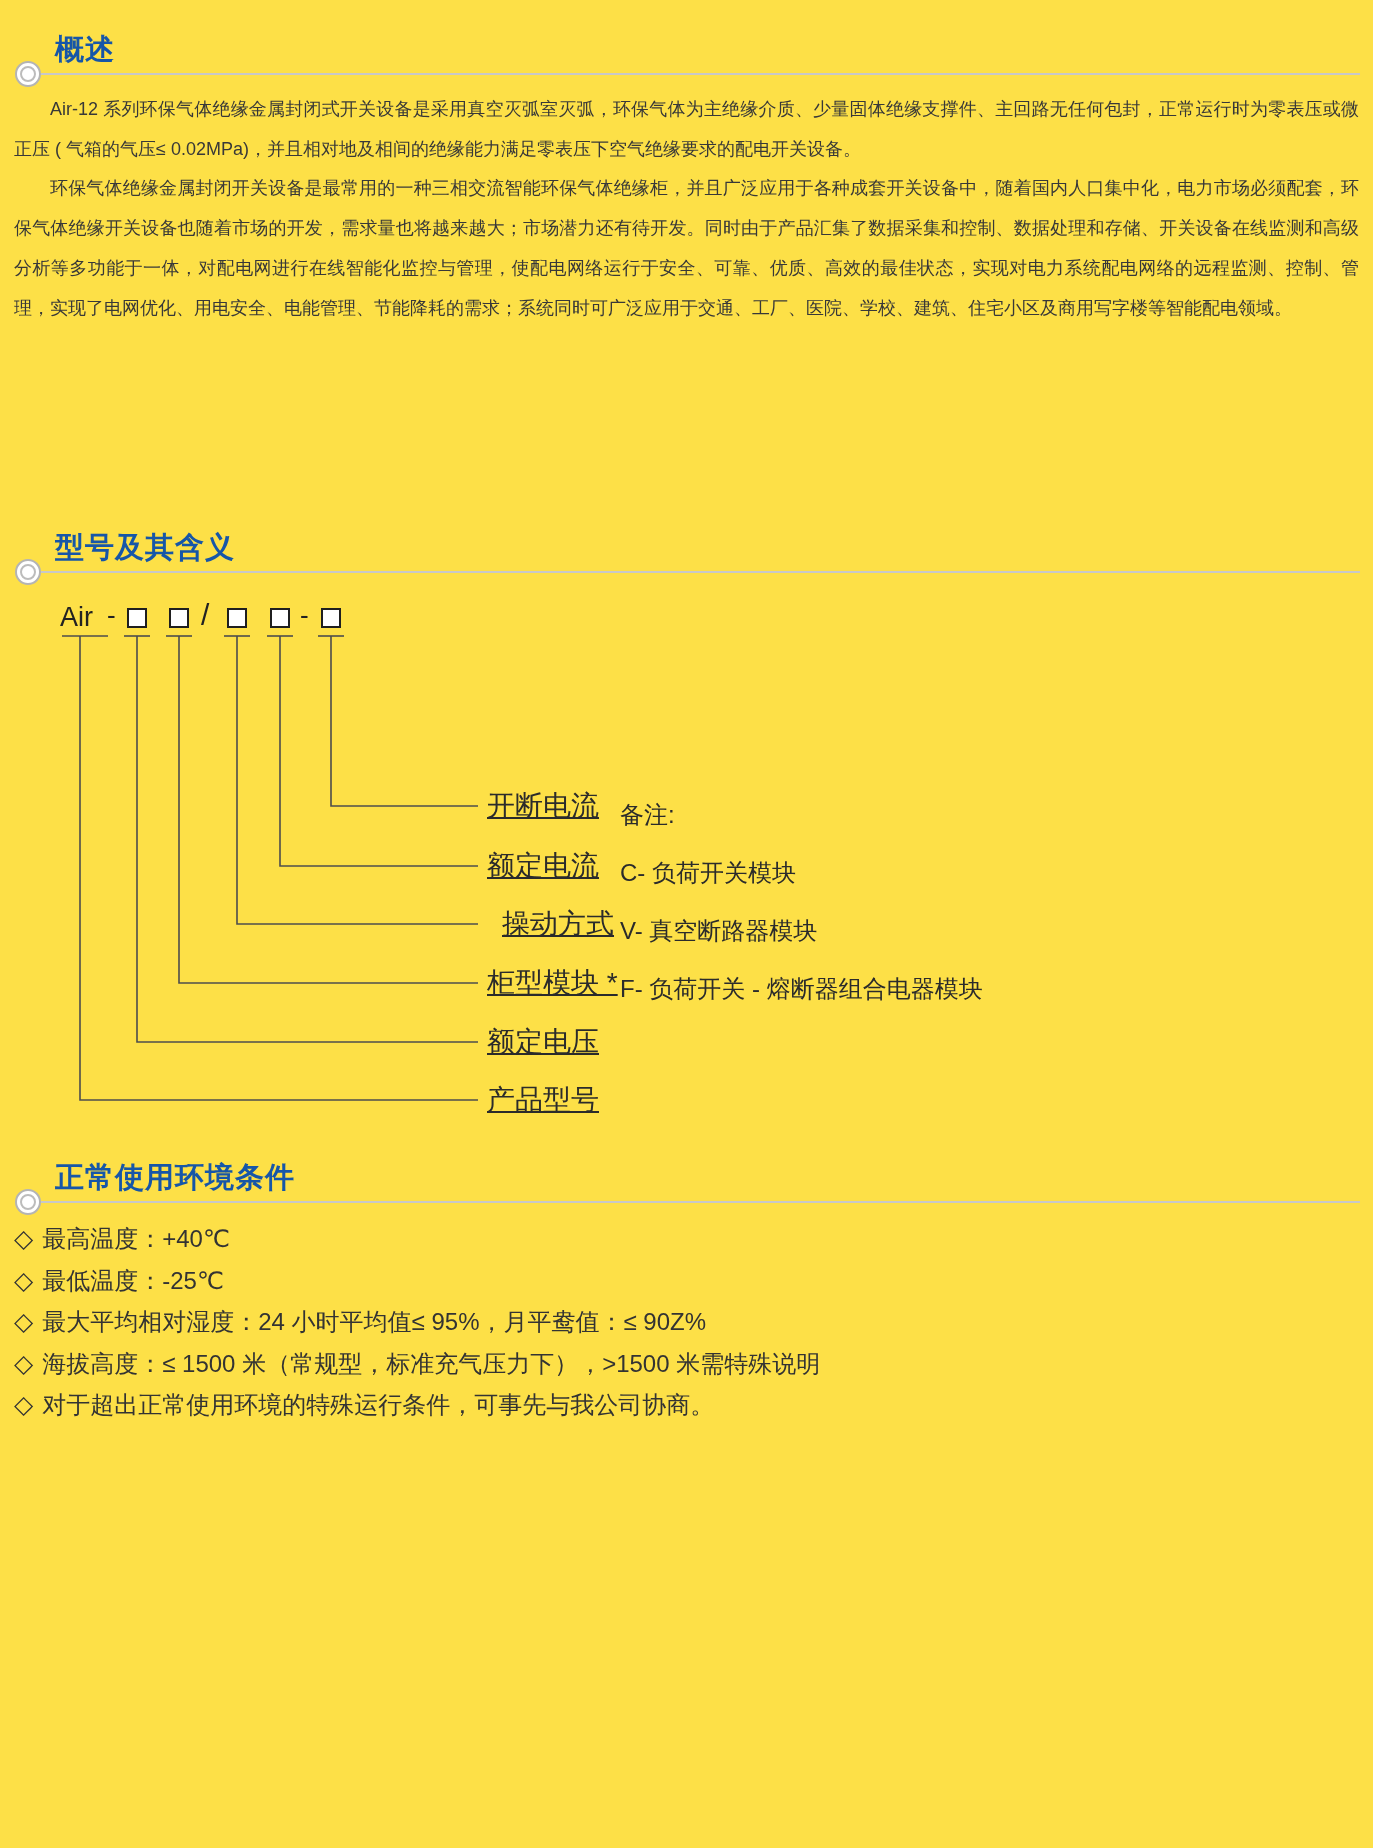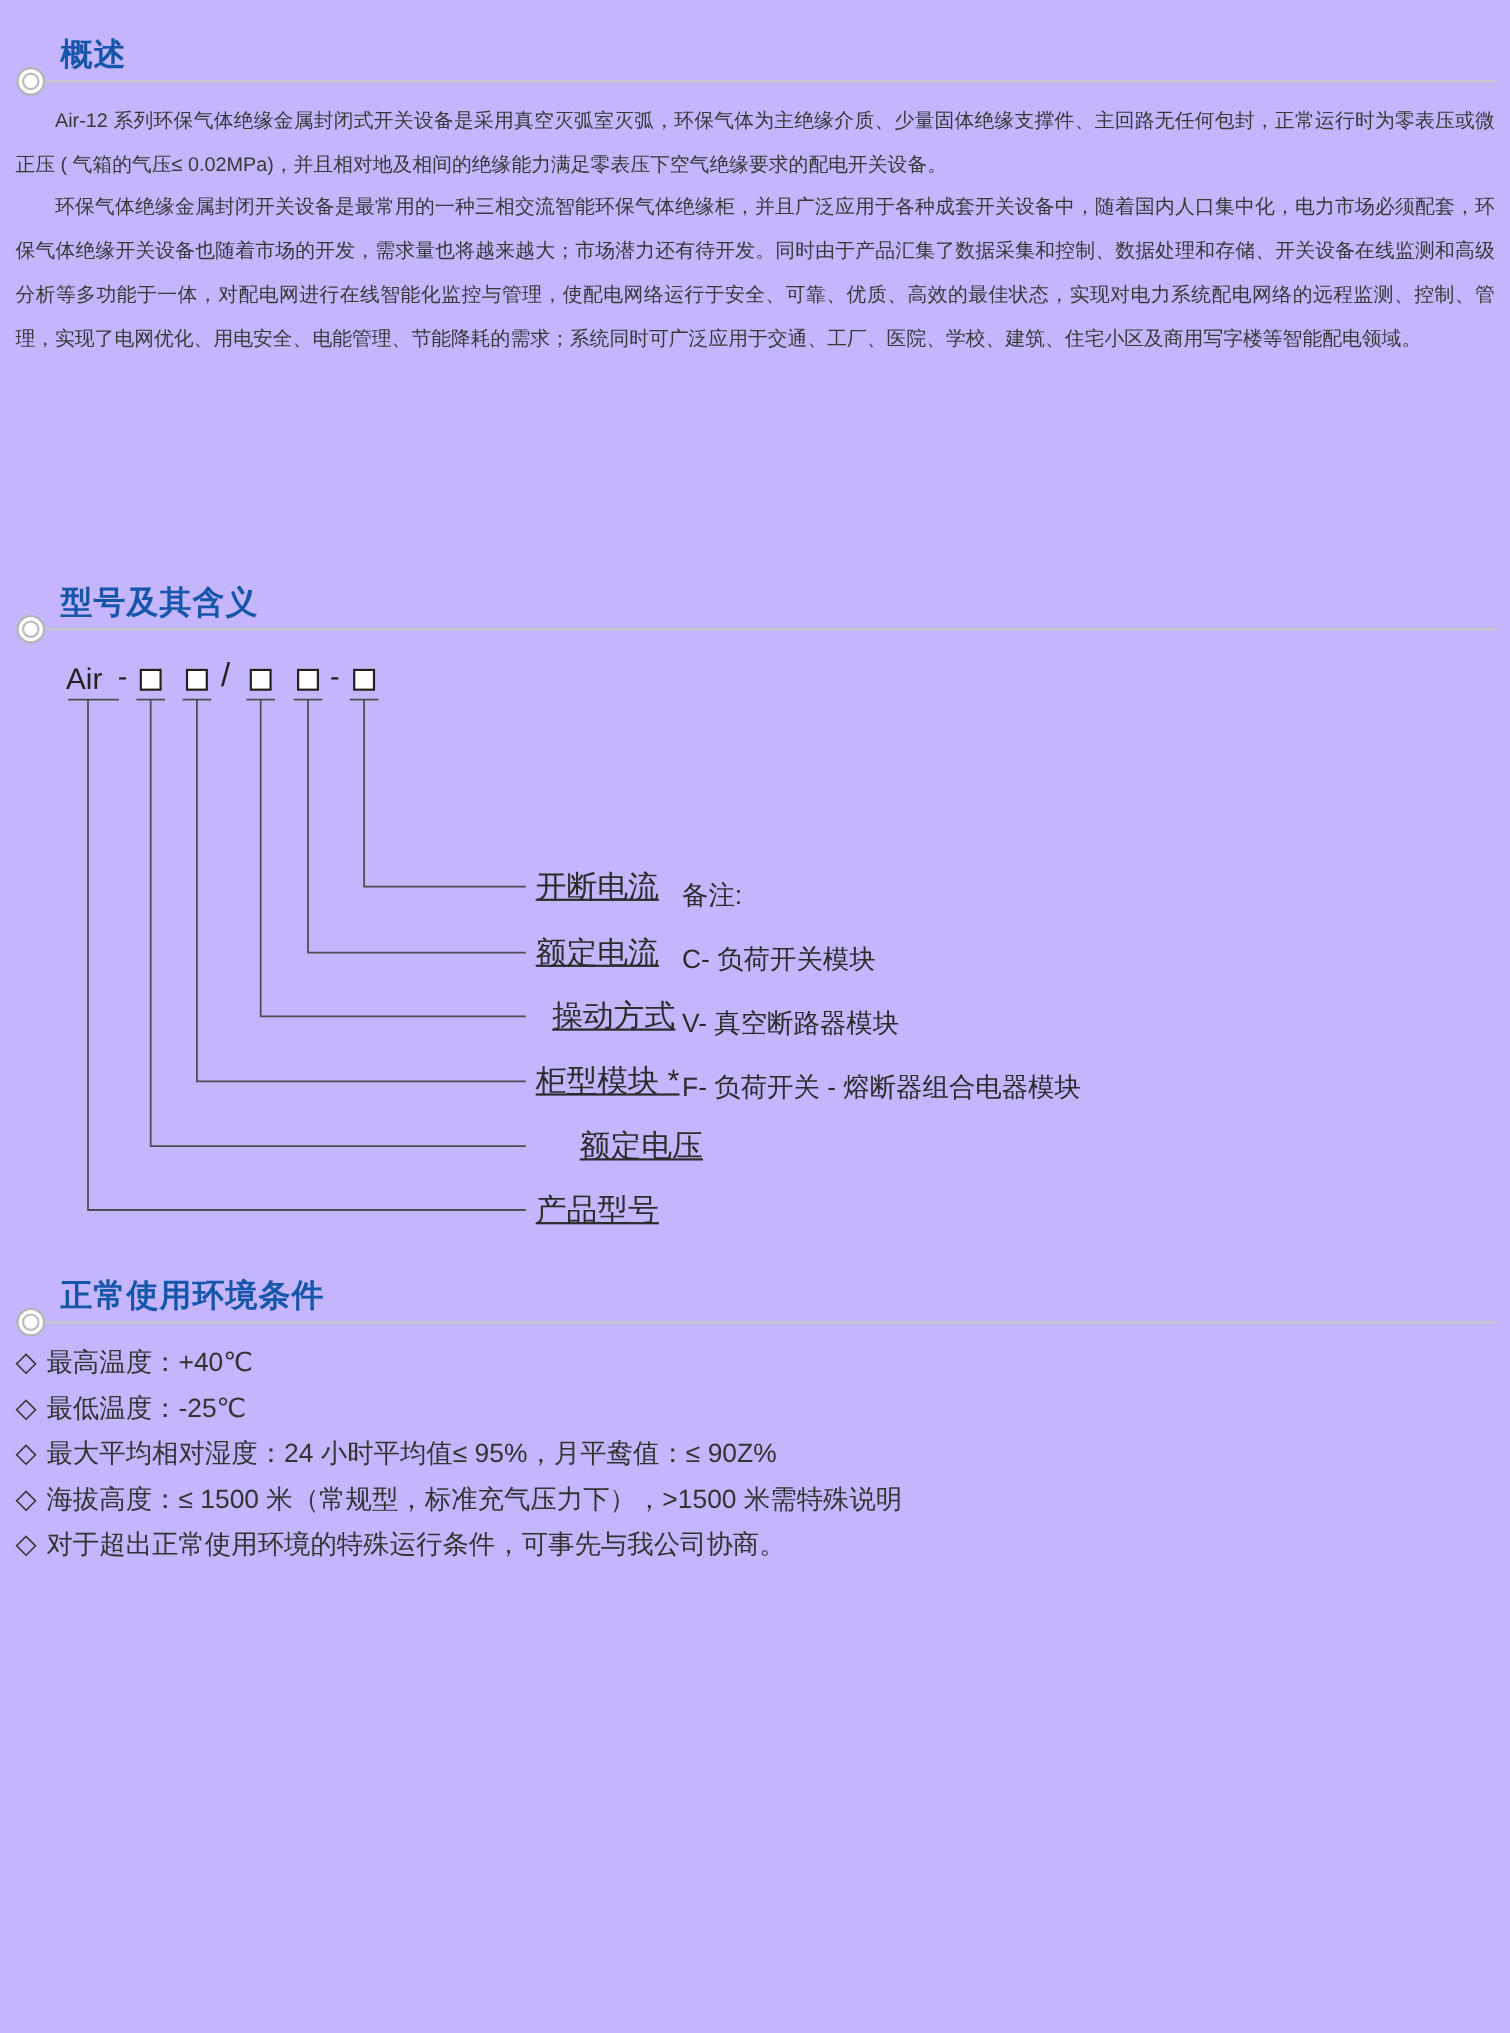--- a/index.html
+++ b/index.html
@@ -1,19 +1,19 @@
 <!DOCTYPE html>
 <html><head>
 <meta charset="utf-8">
 <style>
   html,body{margin:0;padding:0;background:#fff;}
   .page{
     position:relative;
     width:1373px;height:1848px;
-    background:#c4b5fd;
+    background:#fde047;
     font-family:"Liberation Sans","DejaVu Sans",sans-serif;
     overflow:hidden;
   }
   
   .sec-head{position:absolute;left:0;width:100%;height:62px;}
   .sec-title{
     position:absolute;left:55px;top:0;
     font-size:29px;font-weight:700;color:#1656a8;letter-spacing:1px;
     white-space:nowrap;
   }
@@ -50,21 +50,21 @@
     position:absolute;top:48px;width:16px;height:16px;
     border:2px solid #1f1f1f;background:#fff;
   }
   .f-box1{left:127px;} .f-box2{left:169px;} .f-box3{left:227px;}
   .f-box4{left:270px;} .f-box5{left:321px;}
   .diag-label{
     position:absolute;left:487px;height:30px;line-height:30px;
     font-size:28px;color:#2b2b2b;white-space:nowrap;text-decoration:underline;
   }
   .dl-0{top:231px;} .dl-1{top:291px;} .dl-2{top:349px;margin-left:15px;}
-  .dl-3{top:408px;} .dl-4{top:467px;margin-left:40px;} .dl-5{top:525px;}
+  .dl-3{top:408px;} .dl-4{top:467px;} .dl-5{top:525px;}
   .notes{
     position:absolute;left:620px;top:226px;
     font-size:24px;line-height:58px;color:#2b2b2b;white-space:nowrap;
   }
   .notes div{height:58px;}
 
   
   .cond-list{
     position:absolute;left:14px;top:1218px;
     font-size:24px;line-height:40.5px;color:#333333;

